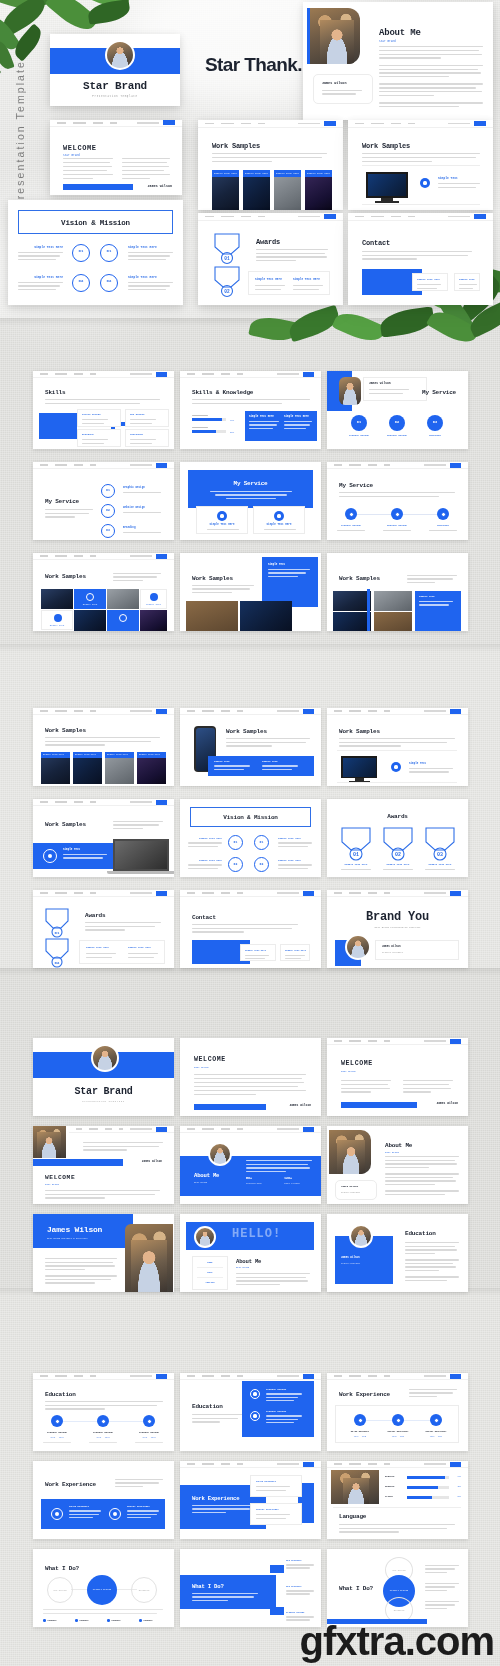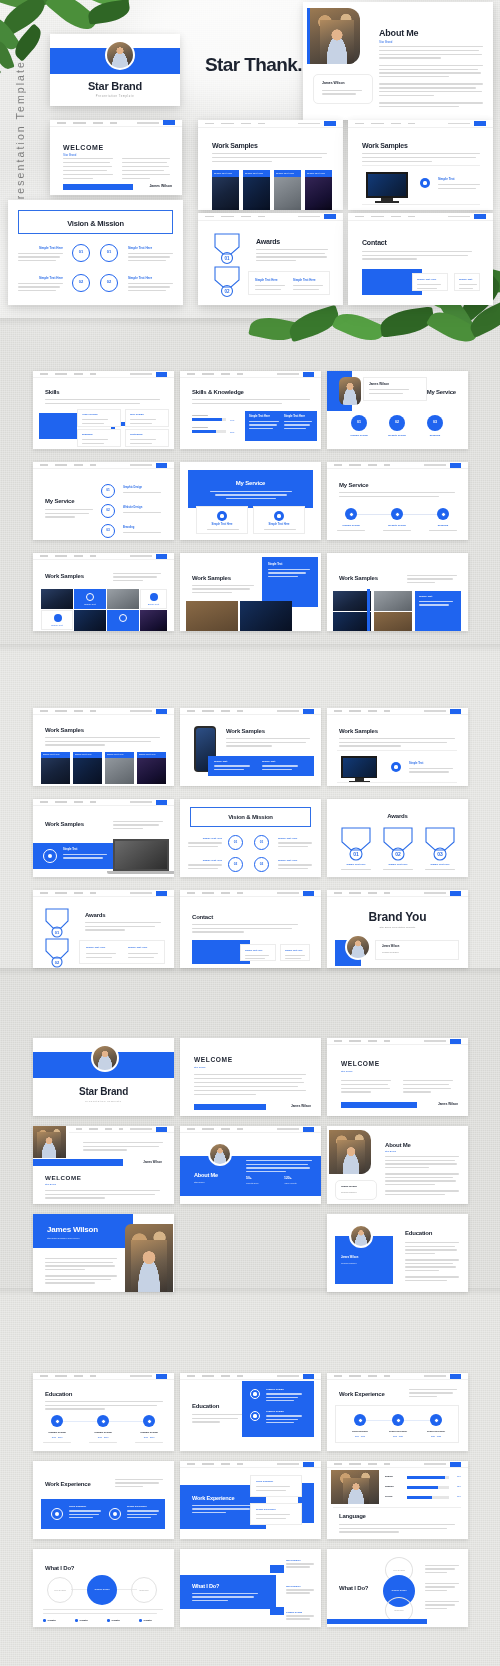--- a/index.html
+++ b/index.html
@@ -38,20 +38,21 @@
     position:absolute; left:14px; top:60px;
     writing-mode:vertical-rl; transform:rotate(180deg);
     font-size:10.5px; letter-spacing:2.1px; color:#7e7e7e;
     font-weight:400; white-space:nowrap;
   }
 
   
   .slide {
     position:absolute; background:#fff; overflow:hidden;
     box-shadow:0 2px 7px rgba(0,0,0,.13), 0 8px 18px rgba(0,0,0,.06);
+    font-family:Liberation Mono, monospace;
   }
   .slide.flat { box-shadow:0 1px 4px rgba(0,0,0,.14); }
 
   
   .nav { position:absolute; top:0; left:0; right:0; height:9%; display:flex;
          align-items:center; padding:0 5%; border-bottom:1px solid #f0f0f0; }
   .nav .nitem { height:1.5px; background:#d2d2d2; margin-right:7px; }
   .nav .nright { margin-left:auto; display:flex; align-items:center; gap:4px; }
   .nav .logo { height:5px; background:#1f64ef; }
   .nav .ntext { height:1.5px; background:#d8d8d8; width:22px; }
@@ -1086,20 +1087,40 @@
       <div class="tl" style="width:72px;margin-bottom:2.2px"></div>
         <div class="tl" style="width:68px;margin-bottom:2.2px"></div>
       <div class="tl" style="width:70px;margin-bottom:2.2px"></div>
         <div class="tl" style="width:40px;margin-bottom:5px"></div>
       <div class="tl" style="width:72px;margin-bottom:2.2px"></div>
         <div class="tl" style="width:66px;margin-bottom:2.2px"></div>
       <div class="tl" style="width:50px;"></div>
     </div>
   </div>
 
+  <div class="slide flat" style="left:180px;top:1214px;width:141px;height:78px;">
+    <div class="blk" style="left:6px;top:8px;width:128px;height:28px;"></div>
+    <div class="person" style="left:14px;top:12px;width:22px;height:22px;z-index:3;"></div>
+    <div style="position:absolute;left:52px;top:13px;font-size:12px;font-weight:700;color:rgba(255,255,255,.45);letter-spacing:1px;">HELLO!</div>
+    <div class="box" style="left:12px;top:42px;width:36px;height:34px;">
+      <div style="position:absolute;left:0;right:0;top:4px;text-align:center;font-size:2.2px;font-weight:700;color:#2f6fe8;">Name</div>
+      <div style="position:absolute;left:4px;top:10px;right:4px;height:1px;background:#f0f0f0;"></div>
+      <div style="position:absolute;left:0;right:0;top:14px;text-align:center;font-size:2.2px;font-weight:700;color:#2f6fe8;">Role</div>
+      <div style="position:absolute;left:4px;top:20px;right:4px;height:1px;background:#f0f0f0;"></div>
+      <div style="position:absolute;left:0;right:0;top:24px;text-align:center;font-size:2.2px;font-weight:700;color:#2f6fe8;">Address</div>
+    </div>
+    <div class="h" style="position:absolute;left:56px;top:44px;font-size:5.6px;">About Me</div>
+    <div class="sub" style="position:absolute;left:56px;top:52px;font-size:2.2px;">Star Brand</div>
+    <div style="position:absolute;left:56px;top:59px;width:74px;">
+      <div class="tl" style="width:74px;margin-bottom:2.2px"></div>
+        <div class="tl" style="width:70px;margin-bottom:2.2px"></div>
+      <div class="tl" style="width:72px;margin-bottom:2.2px"></div>
+        <div class="tl" style="width:44px;"></div>
+    </div>
+  </div>
 
   <div class="slide flat" style="left:327px;top:1214px;width:141px;height:78px;">
     <div class="person" style="left:22px;top:10px;width:24px;height:24px;z-index:3;"></div>
     <div class="blk" style="left:8px;top:22px;width:58px;height:48px;"></div>
     <div style="position:absolute;left:14px;top:42px;font-size:2.6px;font-weight:700;color:#fff;">James Wilson</div>
     <div style="position:absolute;left:14px;top:48px;font-size:2px;color:rgba(255,255,255,.8);">Graphic Designer</div>
     <div class="h" style="position:absolute;left:78px;top:16px;font-size:6px;">Education</div>
     <div style="position:absolute;left:78px;top:28px;width:54px;">
       <div class="tl" style="width:54px;margin-bottom:2.2px"></div>
         <div class="tl" style="width:50px;margin-bottom:2.2px"></div>
@@ -1422,14 +1443,15 @@
         <div class="tl" style="width:30px;margin-bottom:2px"></div>
         <div class="tl" style="width:22px;"></div>
     </div>
     <div class="blk" style="left:0;top:70px;width:100px;height:5px;"></div>
     <div style="position:absolute;right:8px;top:69px;display:flex;align-items:center;gap:3px;">
         <div class="ntext" style="width:14px"></div>
         <div class="logo" style="width:9px"></div>
       </div>
   </div>
 
+  <div class="watermark wm-sans">gfxtra.com</div>
 
 </div>
 
 </body></html>

